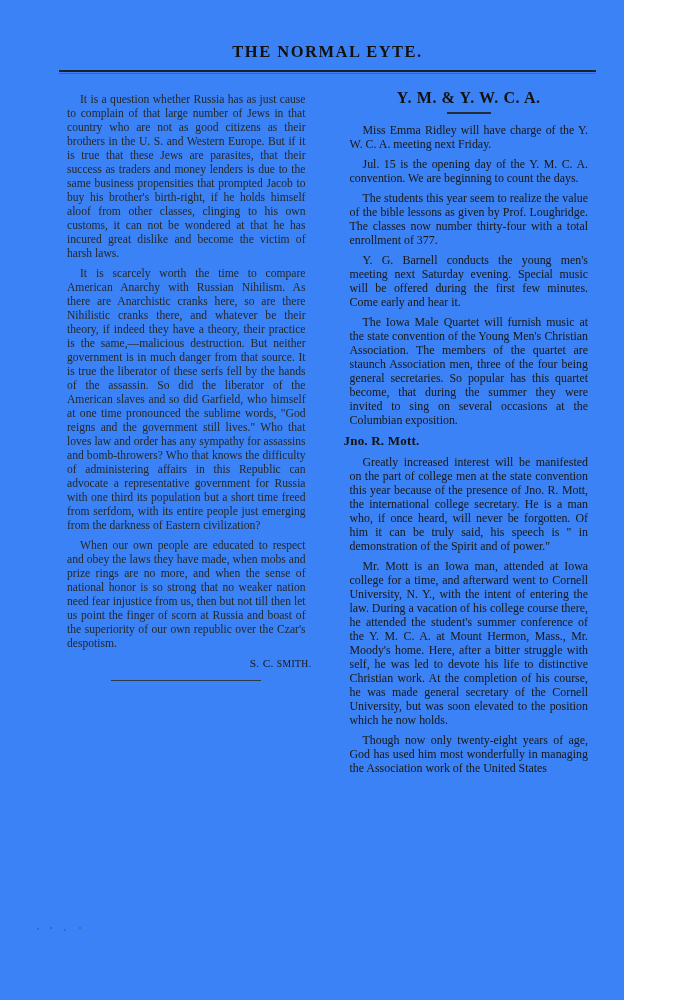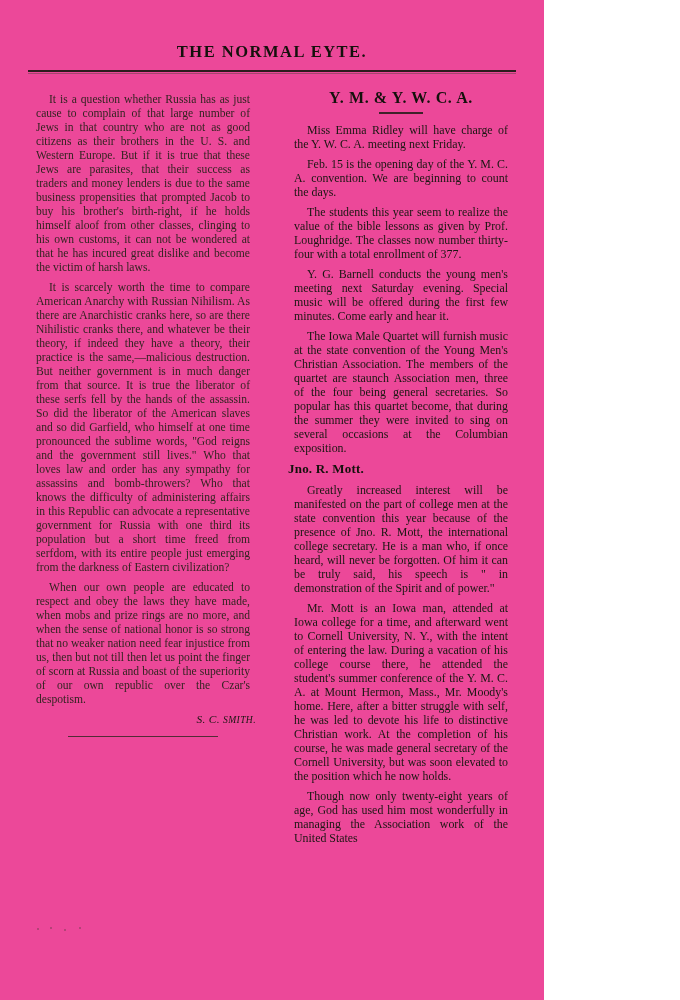--- a/index.html
+++ b/index.html
@@ -10,24 +10,25 @@
     width: 680px;
     height: 1000px;
     background: #ffffff;
     font-family: "Liberation Serif", "DejaVu Serif", serif;
     color: #17140f;
     overflow: hidden;
   }
 
   .page {
     position: relative;
-    width: 544px;
+    width: 624px;
     height: 1000px;
-    background: #ec4899;
+    background: #3b82f6;
     box-sizing: border-box;
+    padding-left: 31px;
   }
 
   
   .masthead {
     padding-top: 44px;
     text-align: center;
   }
   .masthead-title {
     font-family: "Liberation Serif", "DejaVu Serif", serif;
     font-weight: bold;
@@ -79,21 +80,20 @@
     color: #252118;
     opacity: .93;
   }
 
   .signature {
     margin-top: 2px;
     text-align: right;
     font-size: 11.4px;
     letter-spacing: .3px;
     color: #1a1712;
-    font-style: italic;
   }
   .signature .smallcaps {
     font-size: 9.6px;
     letter-spacing: .4px;
   }
 
   .short-rule {
     width: 150px;
     height: 1px;
     background: #2a251d;
@@ -174,21 +174,21 @@
 
       <div class="short-rule"></div>
 
     </div>
 
     <div class="col col-right">
       <div class="section-head">Y. M. &amp; Y. W. C. A.</div>
       <div class="head-rule"></div>
 
       <p>Miss Emma Ridley will have charge of the Y. W. C. A. meeting next Friday.</p>
-      <p>Feb. 15 is the opening day of the Y. M. C. A. convention. We are beginning to count the days.</p>
+      <p>Jul. 15 is the opening day of the Y. M. C. A. convention. We are beginning to count the days.</p>
       <p>The students this year seem to realize the value of the bible lessons as given by Prof. Loughridge. The classes now number thirty-four with a total enrollment of 377.</p>
       <p>Y. G. Barnell conducts the young men's meeting next Saturday evening. Special music will be offered during the first few minutes. Come early and hear it.</p>
       <p>The Iowa Male Quartet will furnish music at the state convention of the Young Men's Christian Association. The members of the quartet are staunch Association men, three of the four being general secretaries. So popular has this quartet become, that during the summer they were invited to sing on several occasions at the Columbian exposition.</p>
 
       <div class="sub-head">Jno. R. Mott.</div>
 
       <p>Greatly increased interest will be manifested on the part of college men at the state convention this year because of the presence of Jno. R. Mott, the international college secretary. He is a man who, if once heard, will never be forgotten. Of him it can be truly said, his speech is " in demonstration of the Spirit and of power."</p>
       <p>Mr. Mott is an Iowa man, attended at Iowa college for a time, and afterward went to Cornell University, N. Y., with the intent of entering the law. During a vacation of his college course there, he attended the student's summer conference of the Y. M. C. A. at Mount Hermon, Mass., Mr. Moody's home. Here, after a bitter struggle with self, he was led to devote his life to distinctive Christian work. At the completion of his course, he was made general secretary of the Cornell University, but was soon elevated to the position which he now holds.</p>
       <p>Though now only twenty-eight years of age, God has used him most wonderfully in managing the Association work of the United States</p>
     </div>

